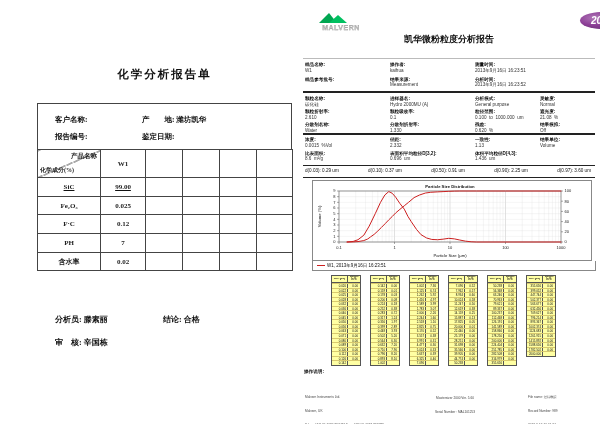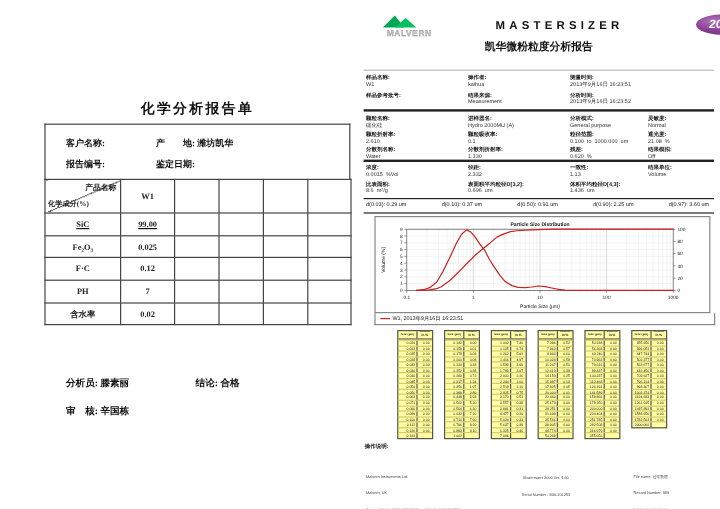--- a/index.html
+++ b/index.html
@@ -3,25 +3,25 @@
 <meta charset="utf-8">
 <style>
   html,body{margin:0;padding:0;background:#ffffff;}
   #canvas{position:relative;width:600px;height:424px;background:#ffffff;overflow:hidden;
           font-family:"Liberation Sans",sans-serif;color:#111;}
   .abs{position:absolute;}
 
   
   .serif{font-family:"Liberation Serif","DejaVu Serif",serif;}
   .lp-company{left:37px;top:57px;width:255px;text-align:center;font-size:13px;font-weight:700;letter-spacing:1px;}
-  .lp-title{left:37px;top:83px;width:255px;text-align:center;font-size:11.5px;font-weight:600;letter-spacing:2px;}
+  .lp-title{left:37px;top:67px;width:255px;text-align:center;font-size:11.5px;font-weight:600;letter-spacing:2px;}
   .lp-infobox{left:37px;top:103px;width:253px;height:46px;border:1px solid #444;border-bottom:none;}
   .lp-inforow{position:absolute;left:0;width:100%;font-size:7.5px;font-weight:600;}
   .lp-il1{left:17px;position:absolute;text-align:center;}
-  .lp-il2{left:92px;position:absolute;}
+  .lp-il2{left:104px;position:absolute;}
   table.chem{position:absolute;left:37px;top:149px;border-collapse:collapse;table-layout:fixed;}
   table.chem td{border:1px solid #444;font-size:7px;text-align:center;vertical-align:middle;
                 font-family:"Liberation Serif","DejaVu Serif",serif;font-weight:600;color:#222;padding:0;}
   td.diag{position:relative;background:linear-gradient(to bottom right,
            transparent calc(50% - 0.4px), #555 calc(50% - 0.4px),
            #555 calc(50% + 0.4px), transparent calc(50% + 0.4px));}
   .diag-top{position:absolute;top:2px;right:3px;font-size:6.5px;}
   .diag-bot{position:absolute;bottom:2px;left:2px;font-size:6px;}
   .lp-sign{font-size:8px;font-weight:600;}
 
@@ -147,21 +147,20 @@
   <div class="abs serif lp-sign" style="left:55px;top:337px;">
     <span>审　核:</span>
     <span>辛国栋</span>
   </div>
 
   <svg class="abs" style="left:313px;top:11px;" width="56" height="22" viewBox="0 0 56 22">
     <polygon points="6,12 16,2 24,12" fill="#00a651"></polygon>
     <polygon points="16,12 25,4 34,12" fill="#00c060"></polygon>
     <text x="28" y="19" text-anchor="middle" font-size="7" font-weight="bold" fill="#c9c9c9" stroke="#8a8a8a" stroke-width="0.25" letter-spacing="0.5">MALVERN</text>
   </svg>
-  <div class="abs ms-word">MASTERSIZER</div>
   <div class="abs ms-oval">2000</div>
   <div class="abs rp-title">凯华微粉粒度分析报告</div>
 
   <div class="hr" style="top:58px;height:1px;background:#bbb;"></div>
 
   <div class="abs grid" style="left:305px;top:62px;width:290px;grid-template-columns:85px 85px 120px;row-gap:3px;">
       <div class="fcell">
         <div class="flabel">样品名称:</div>
         <div class="fvalue">W1</div>
       </div>

